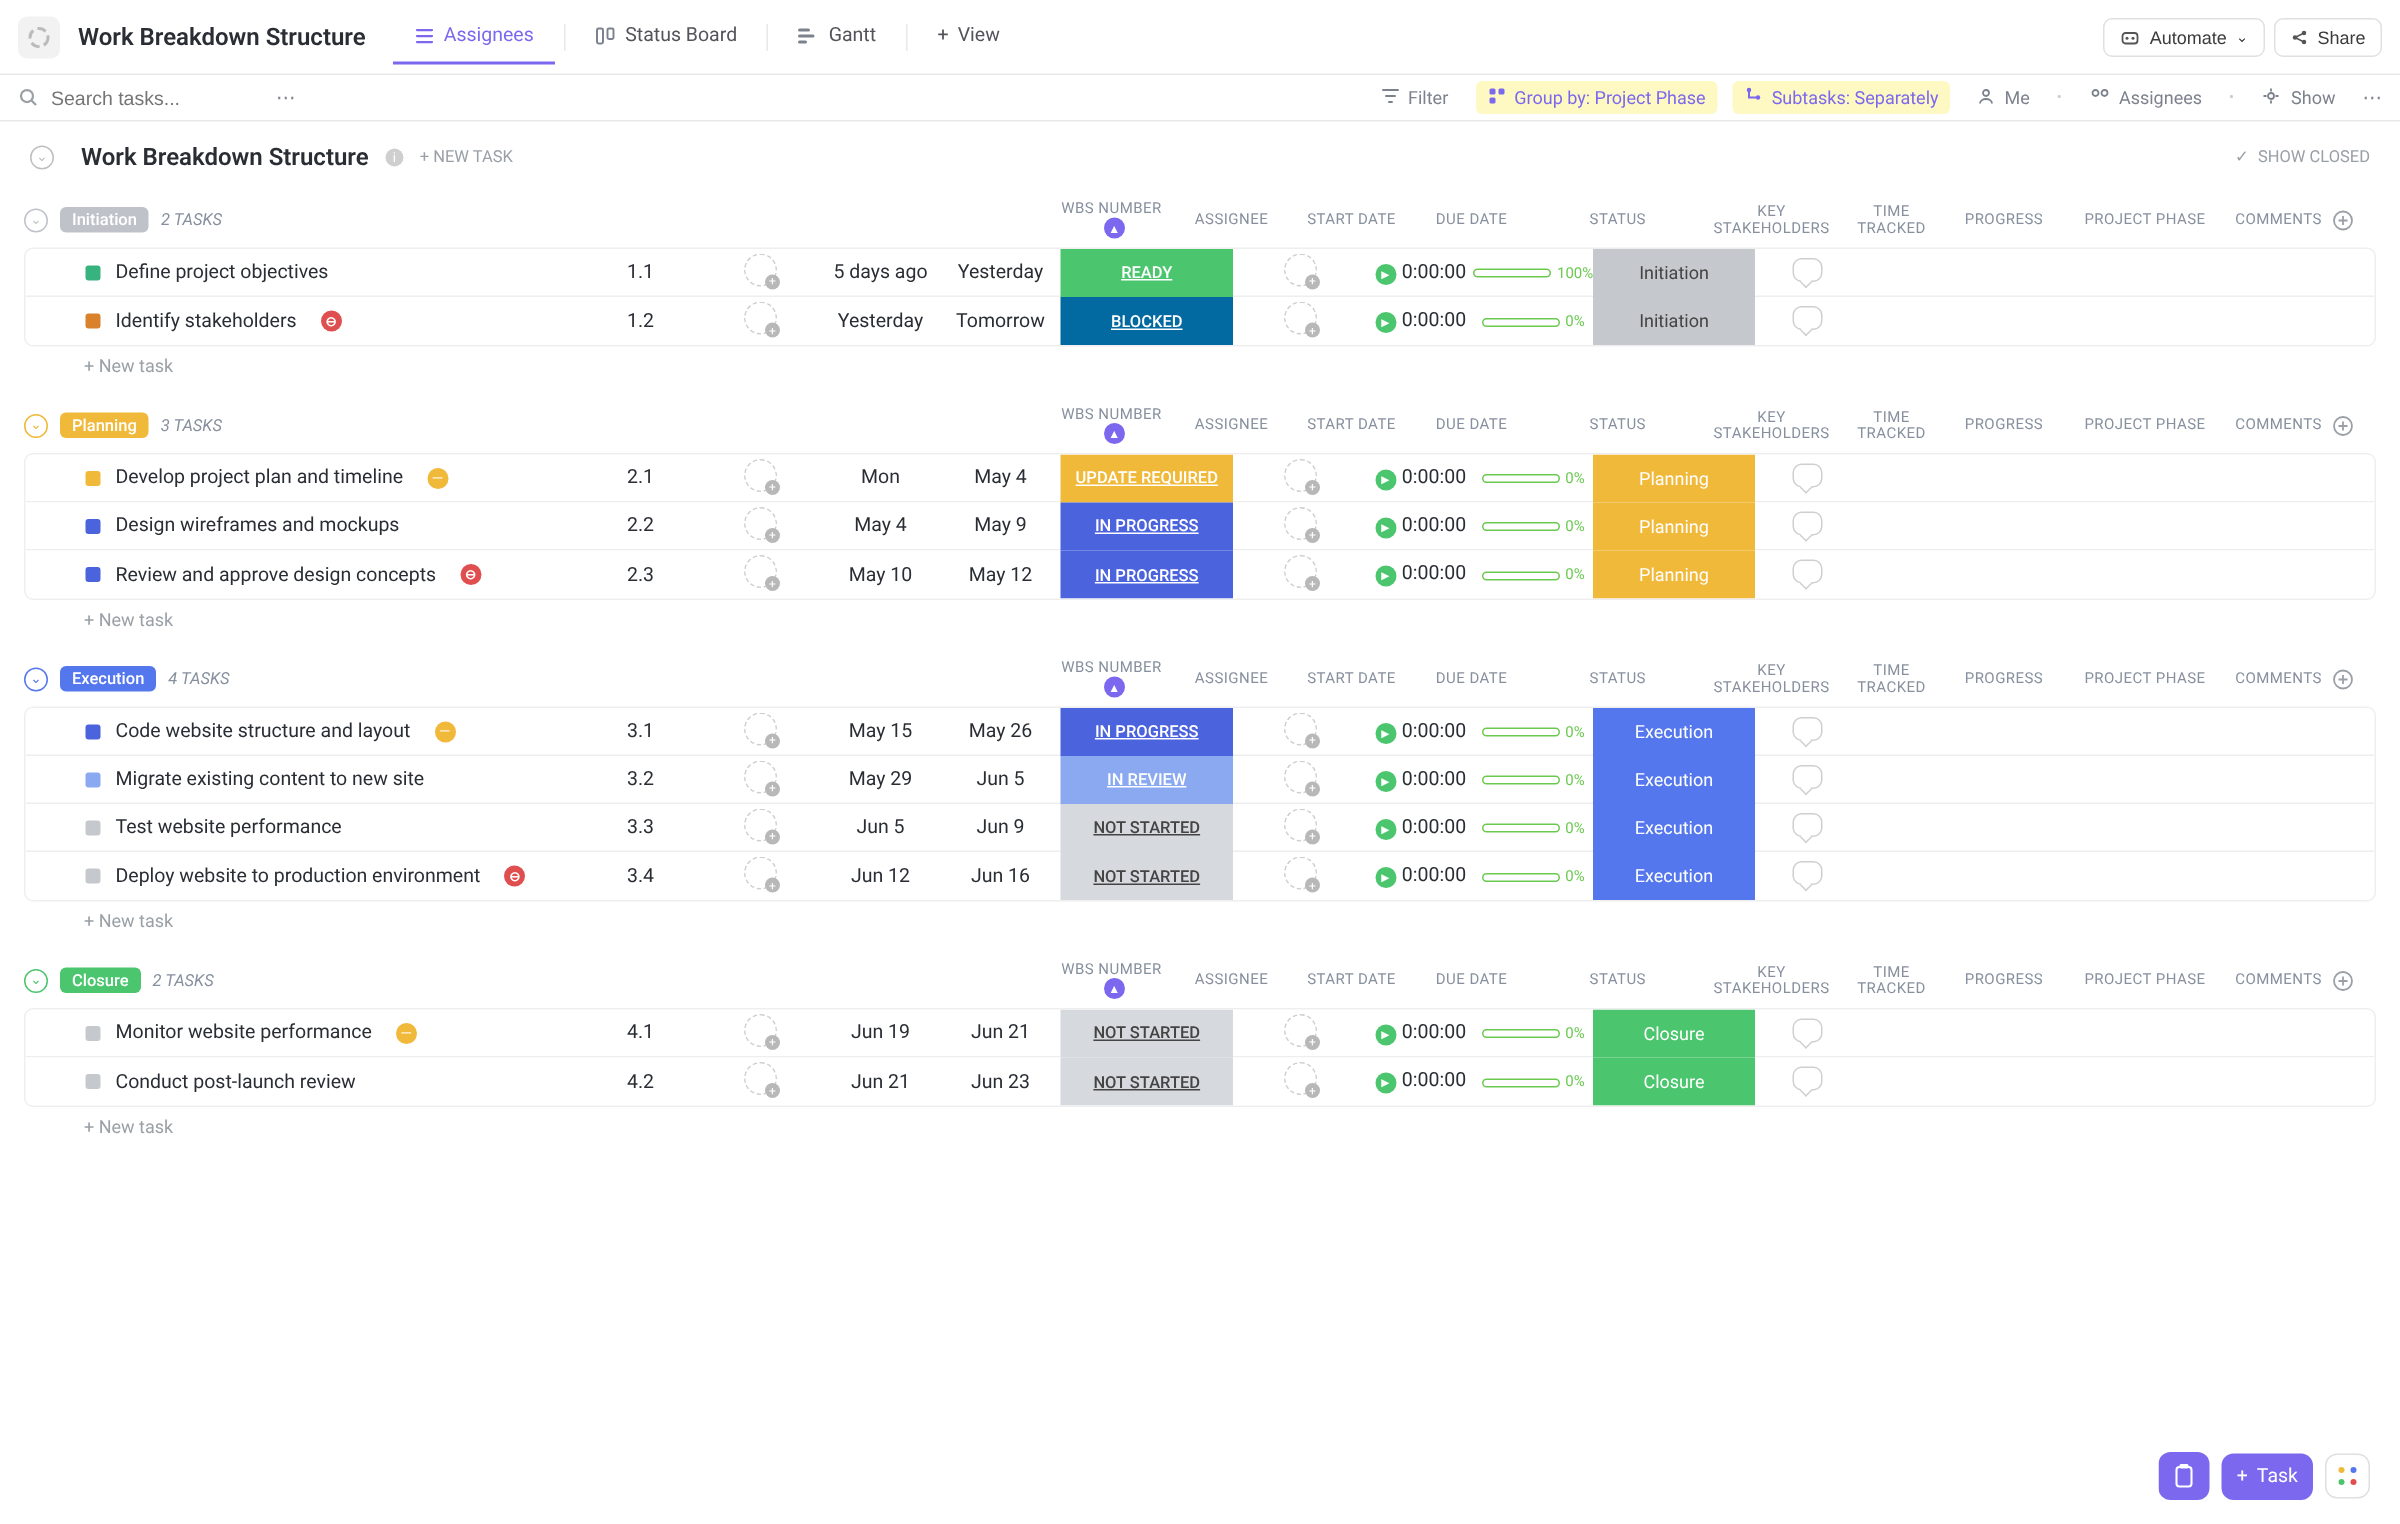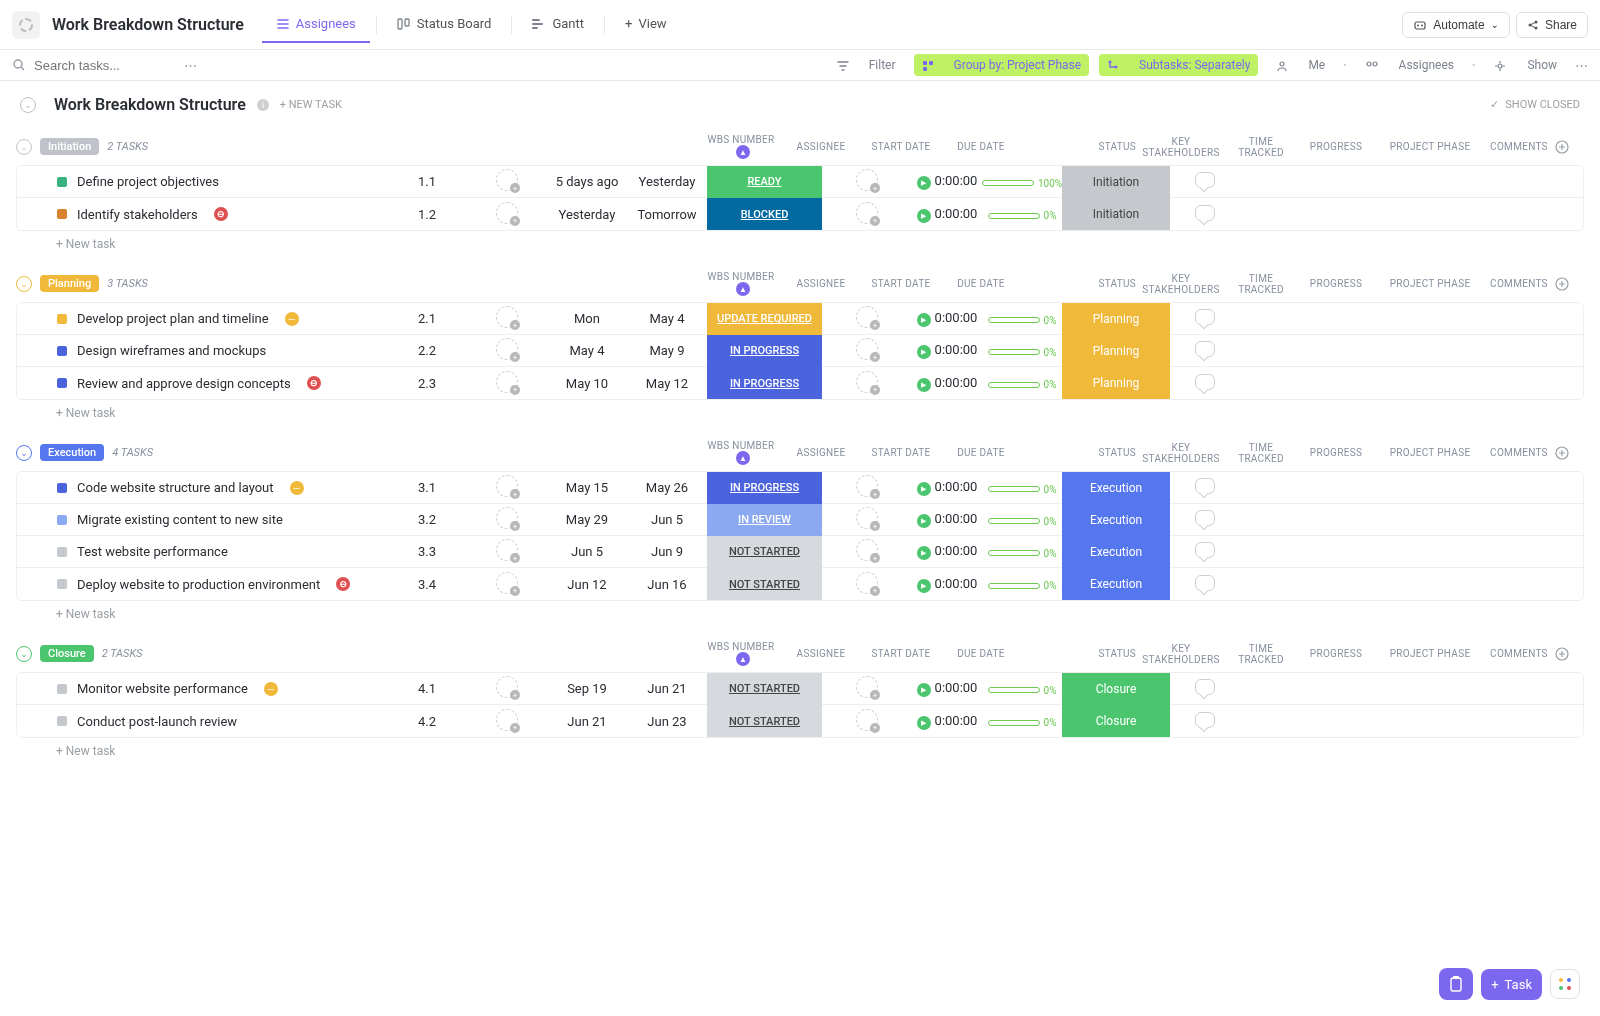--- a/index.html
+++ b/index.html
@@ -10,42 +10,42 @@
 .view-tabs { display: flex; align-items: center; gap: 0; }
 .view-tab { display: flex; align-items: center; gap: 6px; padding: 10px 14px; cursor: pointer; color: #54535a; font-size: 13px; border-bottom: 2px solid transparent; }
 .view-tab.active { color: #7b68ee; border-bottom-color: #7b68ee; }
 .view-divider { width: 1px; height: 18px; background: #e8e8e8; margin: 0 6px; }
 .spacer { flex: 1; }
 .btn { display: inline-flex; align-items: center; gap: 6px; padding: 5px 10px; border: 1px solid #e0e0e0; border-radius: 6px; background: #fff; cursor: pointer; font-size: 12px; color: #3c3c3c; }
 .btn .caret { font-size: 10px; }
 .toolbar { display: flex; align-items: center; padding: 4px 12px; border-bottom: 1px solid #e8e8e8; gap: 10px; color: #7c828d; }
 .search-wrap { display: flex; align-items: center; gap: 8px; color: #9aa0a6; }
 .search-wrap input { border: none; outline: none; font-size: 13px; width: 140px; color: #444; }
-.pill { display: inline-flex; align-items: flex-end; gap: 20px; font-size: 12px; padding: 4px 8px; border-radius: 4px; }
-.pill.purple { background: #bef264; color: #7b68ee; }
+.pill { display: inline-flex; align-items: flex-start; gap: 6px; font-size: 12px; padding: 4px 8px; border-radius: 4px; }
+.pill.purple { background: #fef9c3; color: #7b68ee; }
 .sep-dot { color: #ccc; font-size: 10px; }
 .header-row { display: flex; align-items: center; padding: 14px 20px 6px; gap: 10px; }
 .header-row .title { font-size: 16px; font-weight: 600; }
 .new-task-link { color: #9aa0a6; font-size: 11px; cursor: pointer; }
 .show-closed { margin-left: auto; font-size: 11px; color: #9aa0a6; display: flex; align-items: center; gap: 6px; }
 .group { margin: 10px 16px 0; }
 .group-head { display: flex; align-items: center; font-size: 11px; color: #87909e; padding: 4px 0; }
 .group-name { display: inline-flex; align-items: center; padding: 2px 8px; border-radius: 4px; color: #fff; font-size: 11px; font-weight: 500; margin-right: 8px; }
 .group-toggle { width: 16px; height: 16px; border: 1.5px solid; border-radius: 50%; display: flex; align-items: center; justify-content: center; font-size: 9px; margin-right: 8px; }
 .group-toggle.gray { border-color: #bfbfbf; color: #bfbfbf; }
 .task-count { color: #87909e; font-size: 11px; font-style: italic; }
 .col-headers .col { text-align: center; font-size: 10px; letter-spacing: 0.3px; }
 .col-headers { display: flex; align-items: center; flex: 1; }
 .col { flex-shrink: 0; }
 .col.title-col { width: 370px; }
 .col.wbs { width: 80px; text-align: center; }
 .col.assignee { width: 80px; text-align: center; }
 .col.start { width: 80px; text-align: center; }
 .col.due { width: 80px; text-align: center; }
-.col.status { width: 115px; text-align: right; }
+.col.status { width: 115px; text-align: center; }
 .col.stake { width: 90px; text-align: center; }
 .col.time { width: 70px; text-align: center; }
 .col.progress { width: 80px; text-align: center; }
 .col.phase { width: 108px; text-align: center; }
 .col.comments { width: 70px; text-align: center; }
 .col.add { width: 30px; text-align: center; }
 .sort-icon { display: inline-flex; width: 14px; height: 14px; background: #7b68ee; color: #fff; border-radius: 50%; font-size: 8px; align-items: center; justify-content: center; margin-left: 4px; }
 .rows { border: 1px solid #eee; border-radius: 6px; overflow: hidden; margin-top: 2px; }
 .row { display: flex; align-items: center; border-bottom: 1px solid #eee; height: 32px; background: #fff; font-size: 13px; color: #2a2e34; }
 .row:last-child { border-bottom: none; }
@@ -538,21 +538,21 @@
       </div>
       <div class="rows">
         <div class="row">
       <div class="col title-col">
         <span class="sq" style="background:#c5c9ce"></span>
         <span>Monitor website performance</span>
             <span class="flag yellow">─</span>
       </div>
       <div class="col wbs">4.1</div>
       <div class="col assignee"><span class="avatar-empty"></span></div>
-      <div class="col start">Sep 19</div>
+      <div class="col start">Jun 19</div>
       <div class="col due">Jun 21</div>
       <div class="col status" style="padding:0">
             <div class="status-chip" style="background:#d6d9dd;color:#444">NOT STARTED</div>
           </div>
       <div class="col stake"><span class="avatar-empty"></span></div>
       <div class="col time"><span class="play-icon">▶</span>0:00:00</div>
       <div class="col progress"><span class="progress-bar">
               <span class="bar-track"><span class="bar-fill" style="width:0%"></span></span>
               <span class="progress-pct">0%</span>
             </span></div>

